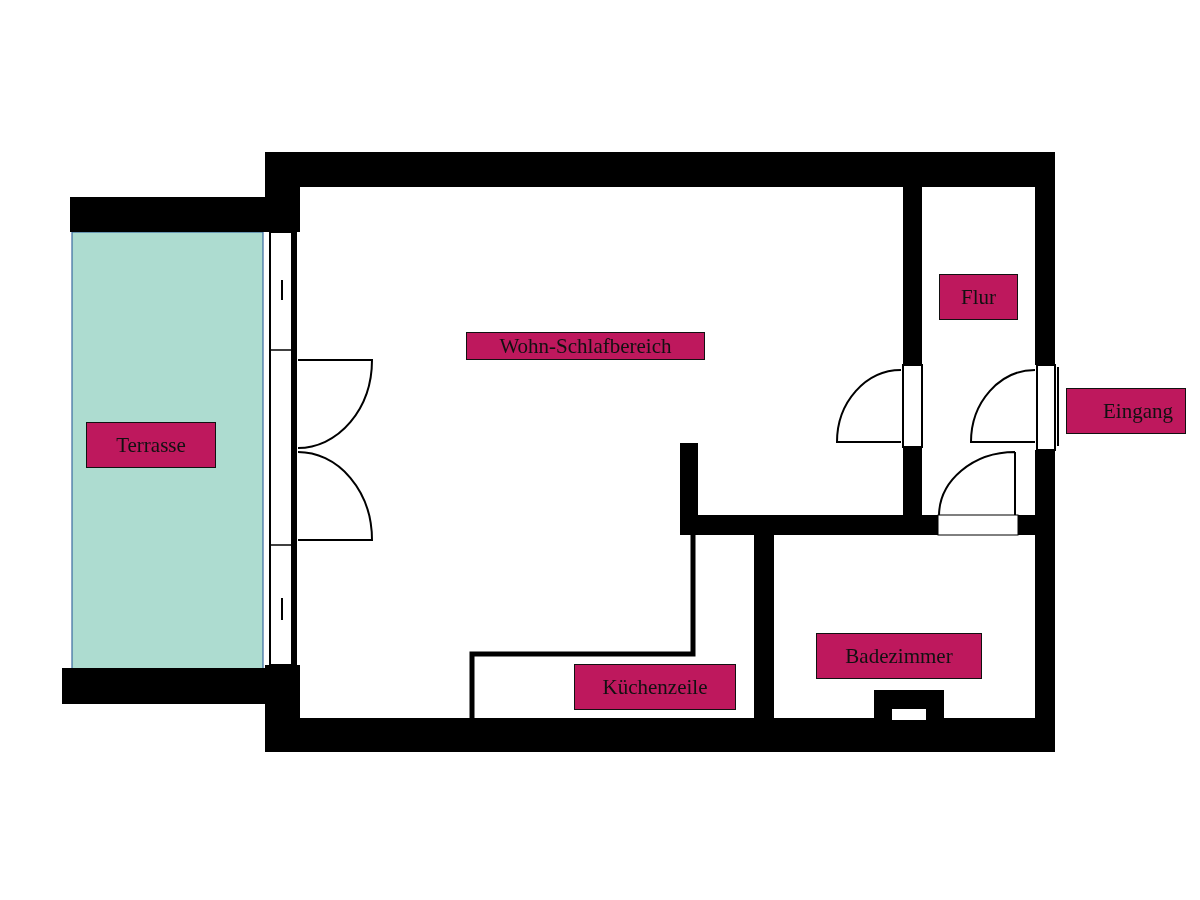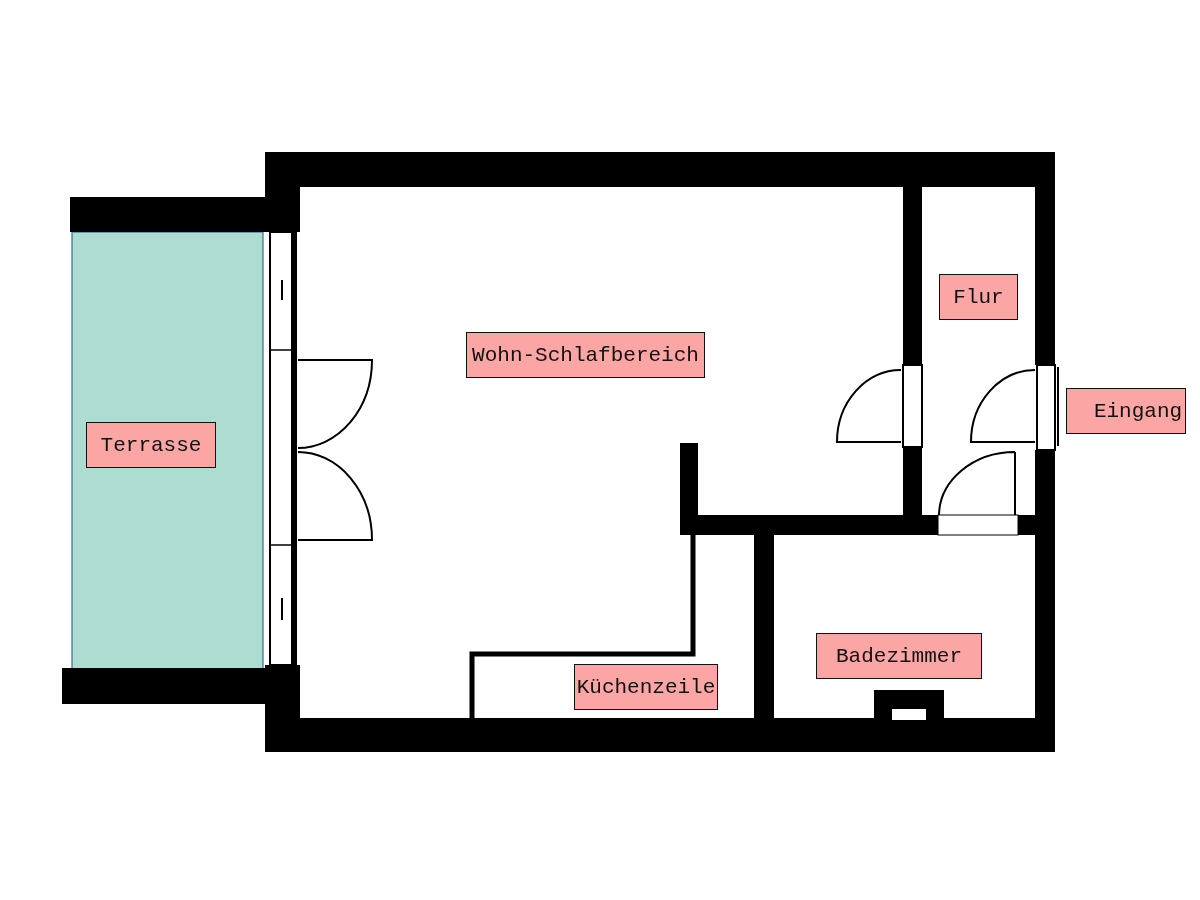--- a/index.html
+++ b/index.html
@@ -1,22 +1,22 @@
 <!DOCTYPE html>
 <html><head>
 <meta charset="utf-8">
 <style>
   html, body { margin: 0; padding: 0; background: #ffffff; }
   body { width: 1200px; height: 900px; position: relative; overflow: hidden; }
   #plan { position: absolute; left: 0; top: 0; width: 1200px; height: 900px; }
   .label {
     position: absolute;
-    background: #fca5a5;
+    background: #be185d;
     border: 1.5px solid #111;
-    font-family: Liberation Mono, monospace;
+    font-family: Liberation Serif, serif;
     font-size: 21px;
     color: #111;
     display: flex; align-items: center; justify-content: center;
     box-sizing: border-box;
     white-space: nowrap;
   }
 </style>
 </head>
 <body>
 
@@ -69,17 +69,17 @@
   <rect x="938" y="515" width="80" height="20" fill="#fff" stroke="#000" stroke-width="1"></rect>
   <rect x="754" y="530" width="20" height="190" fill="#000"></rect>
 
   <path d="M472 718 L472 654 L693 654 L693 535" fill="none" stroke="#000" stroke-width="5"></path>
 
   <rect x="874" y="690" width="70" height="30" fill="#000"></rect>
   <rect x="892" y="709" width="34" height="11" fill="#fff"></rect>
 </svg>
 
 <div class="label" style="left:86px;top:422px;width:130px;height:46px;text-align:center;">Terrasse</div>
-<div class="label" style="left:466px;top:332px;width:239px;height:46px;">Wohn-Schlafbereich</div>
+<div class="label" style="left:466px;top:332px;width:239px;height:28px;">Wohn-Schlafbereich</div>
 <div class="label" style="left:939px;top:274px;width:79px;height:46px;">Flur</div>
 <div class="label" style="left:1066px;top:388px;width:120px;height:46px;padding-left:24px;">Eingang</div>
 <div class="label" style="left:816px;top:589px;width:166px;height:46px;margin-top:44px;">Badezimmer</div>
-<div class="label" style="left:574px;top:664px;width:144px;height:46px;">Küchenzeile</div>
+<div class="label" style="left:574px;top:664px;width:162px;height:46px;">Küchenzeile</div>
 
 </body></html>

